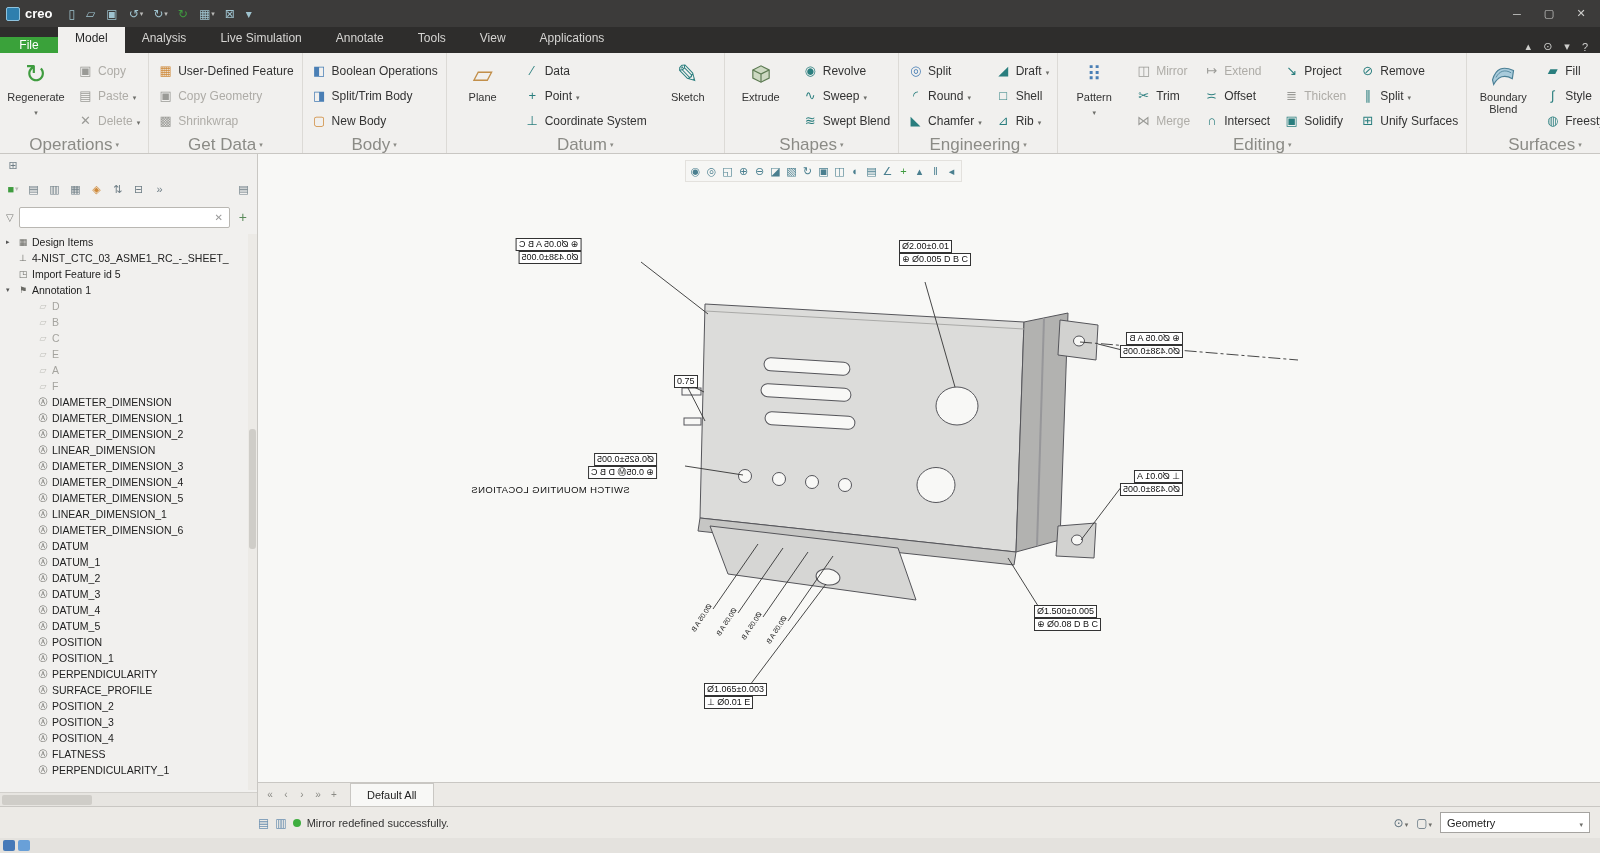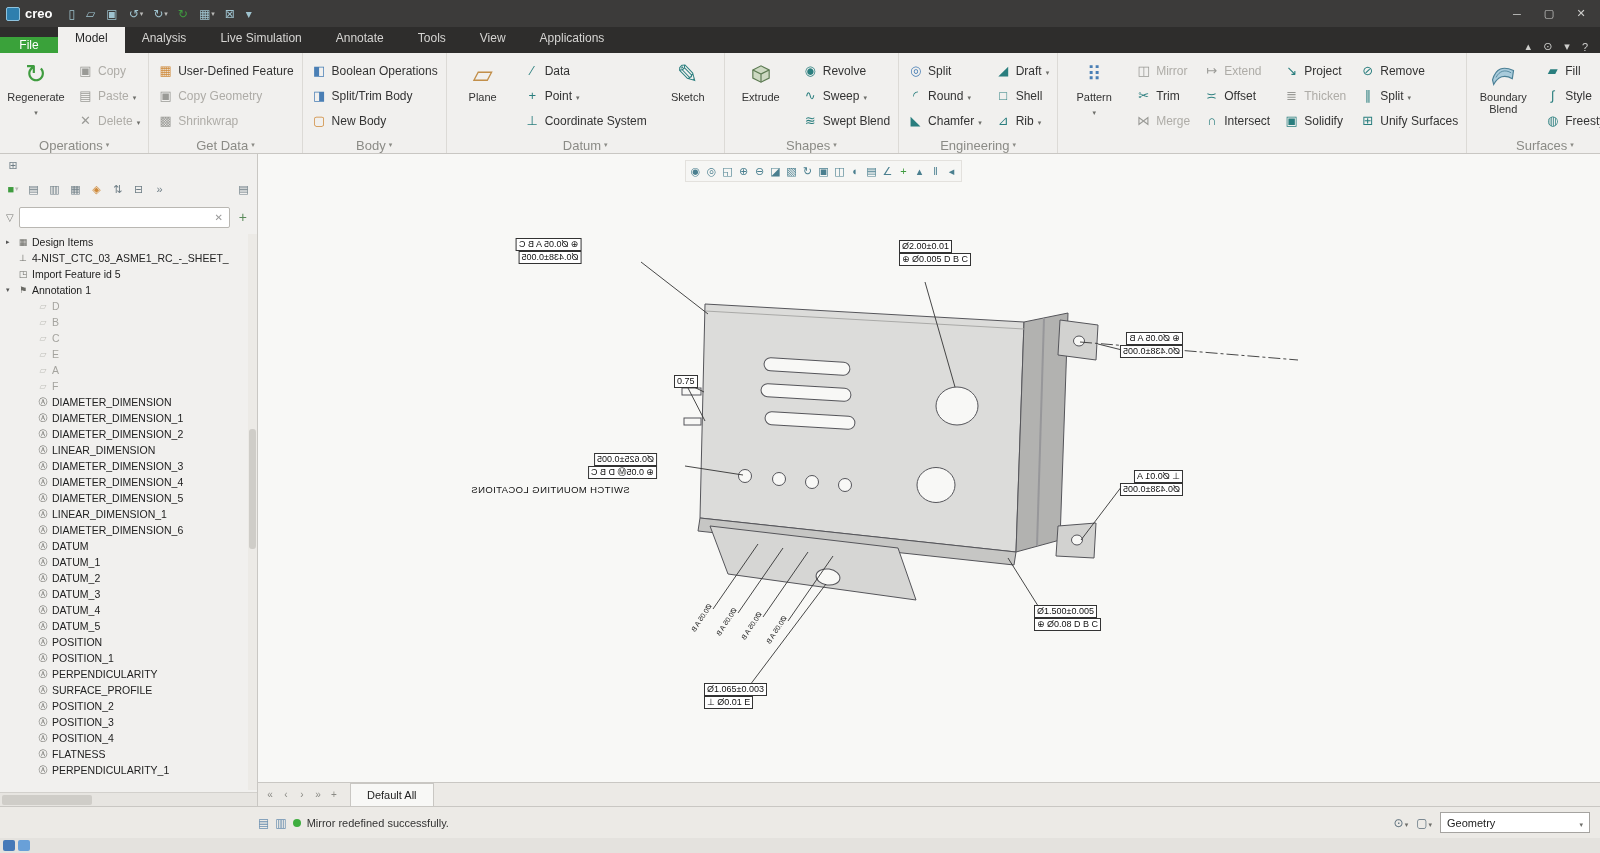--- a/index.html
+++ b/index.html
@@ -22,21 +22,21 @@
 .file-btn{width:58px;height:16px;background:#3aa23a;color:#fff;display:flex;align-items:center;justify-content:center}
 .tab{height:26px;padding:8px 17px;display:flex;align-items:flex-end;color:#d6d5d3}
 .tab.active{background:#f1f0ee;color:#262626}
 .tabrow-right{margin-left:auto;display:flex;align-items:center;gap:12px;padding-right:12px;color:#cfcfcd}
 .tr-ic{font-size:11px;color:#cfcfcd}
 
 
 .ribbon{height:101px;background:#f1f0ee;border-bottom:1px solid #c9c7c3;display:flex;overflow:hidden}
 .rgroup{display:flex;flex-direction:column;border-right:1px solid #dcdad6;padding:2px 5px 0}
 .rbody{flex:1;display:flex;gap:7px;align-items:flex-start}
-.rlabel{height:16px;display:flex;align-items:center;justify-content:center;color:#8b8b86;font-size:13px;gap:3px}
+.rlabel{height:16px;display:flex;align-items:center;justify-content:center;color:#8b8b86;font-size:17px;gap:3px}
 .rlabel::after{content:"▾";font-size:7px}
 .rlarge{width:62px;display:flex;flex-direction:column;align-items:center;padding-top:3px;gap:1px}
 .big-ic{height:32px;display:flex;align-items:center;justify-content:center;font-size:26px;color:#2a7e7e}
 .llbl{font-size:11px;color:#333;text-align:center;line-height:12px}
 .dd::after{content:"▾";font-size:7px;color:#6e6e6a}
 .rcol{display:flex;flex-direction:column;padding-top:3px}
 .rbtn{height:25px;display:flex;align-items:center;gap:4px;padding:0 3px;white-space:nowrap}
 .rbtn .ic{width:17px;text-align:center;font-size:13px;color:#2a7e7e;flex:none}
 .rbtn .lbl{font-size:12px;color:#333}
 .rbtn.disabled .lbl{color:#aeaca7}
@@ -420,20 +420,21 @@
             <span class="ic">∥</span>
             <span class="lbl">Split</span>
             <span class="dd"></span>
           </div>
         <div class="rbtn">
             <span class="ic">⊞</span>
             <span class="lbl">Unify Surfaces</span>
           </div>
       </div>
     </div>
+    <div class="rlabel">Editing</div>
   </div>
 
   <div class="rgroup">
     <div class="rbody">
       <div class="rlarge">
         <span class="big-ic">
             <svg width="28" height="28" viewBox="0 0 24 24">
               <path d="M3 17C6 7 12 5 21 9l-1 7c-7-4-12-2-16 5z" fill="#a9cbdb" stroke="#4a7f95"></path>
               <path d="M6 15c3-6 8-7 13-4" fill="none" stroke="#4a7f95" stroke-width=".7"></path>
             </svg>

